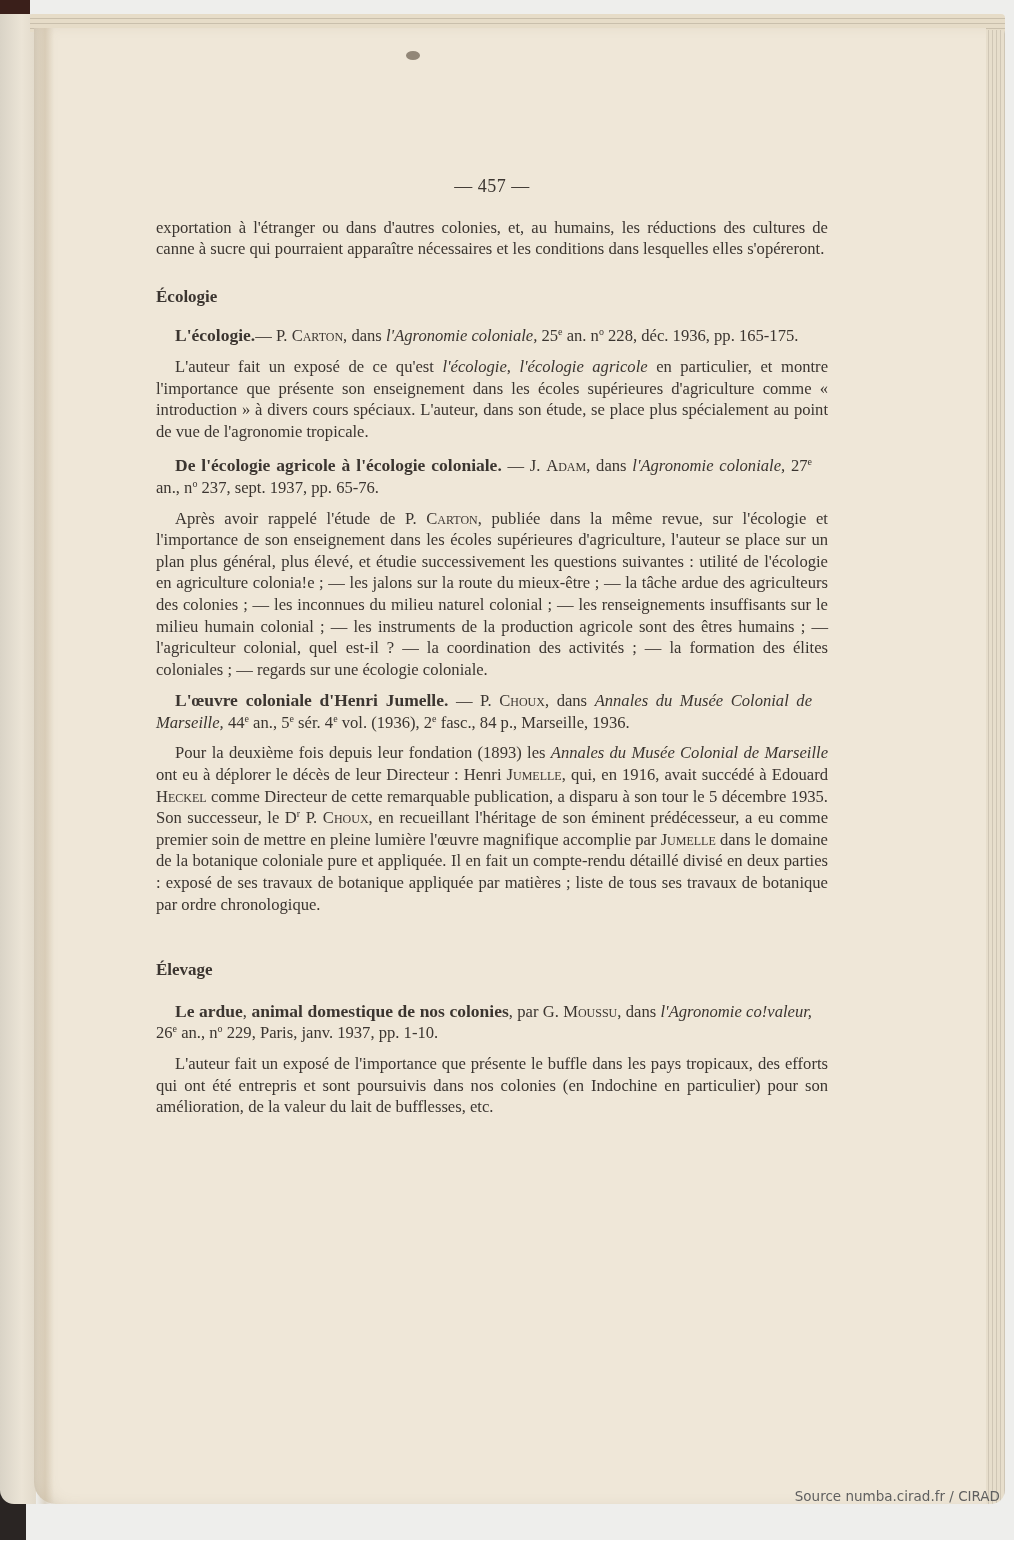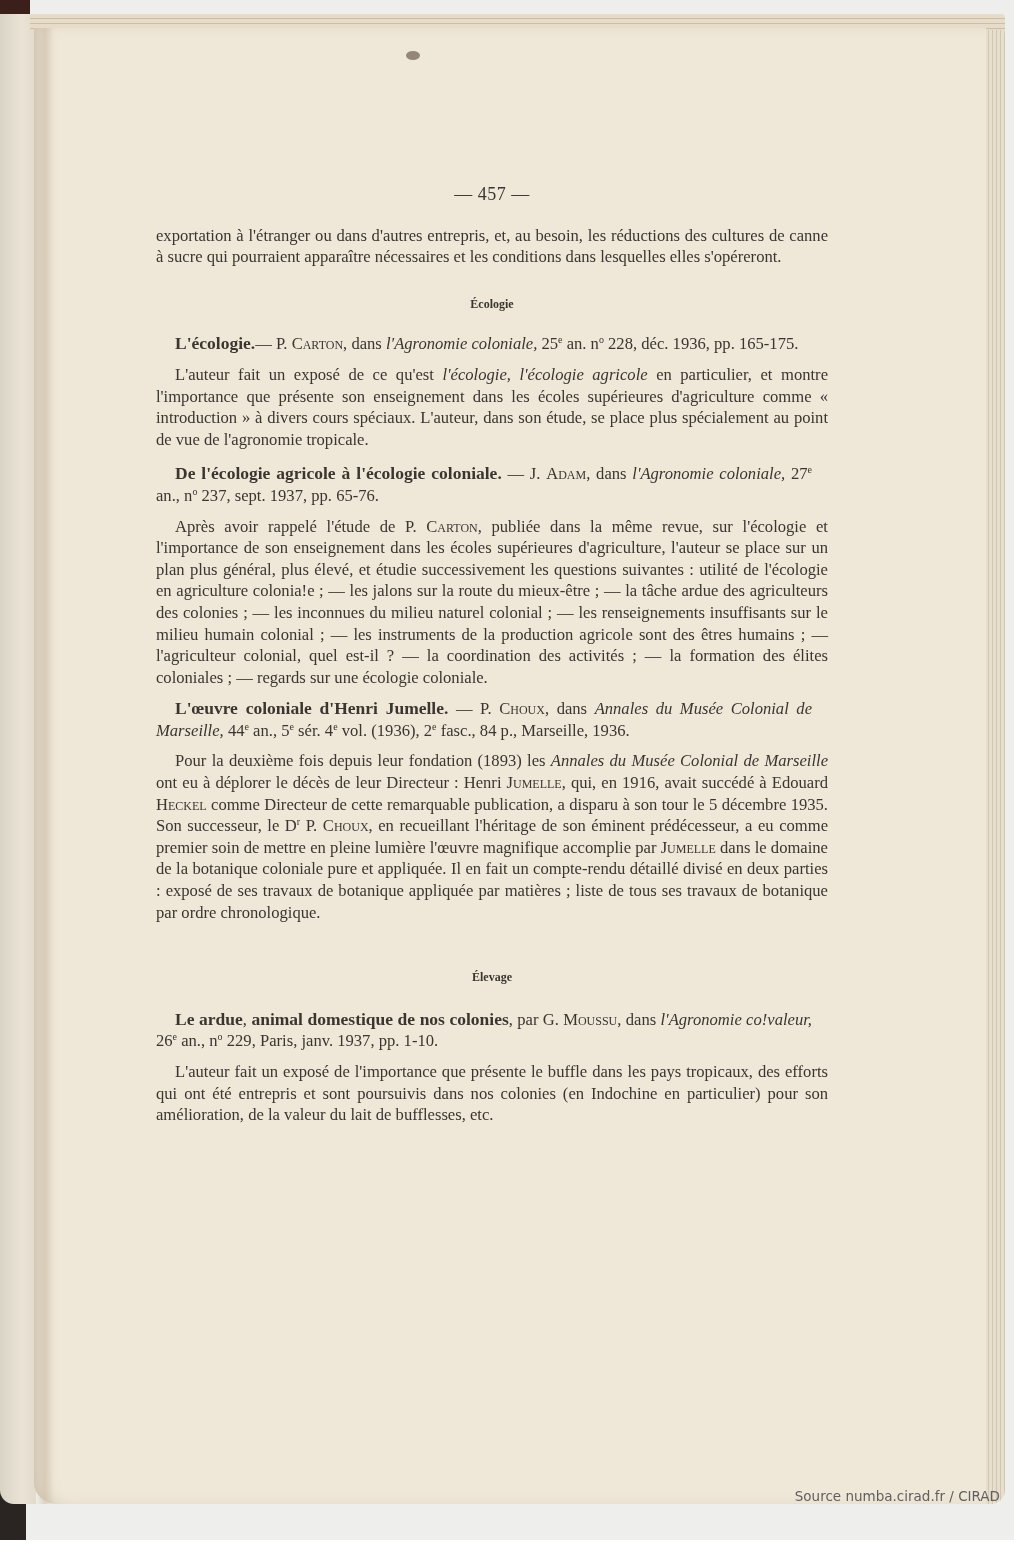--- a/index.html
+++ b/index.html
@@ -42,32 +42,32 @@
     }
     .gutter-fold {
       position: absolute; left: 36px; top: 28px; width: 18px; height: 1476px;
       background: linear-gradient(90deg, rgba(200,185,160,0.0), rgba(205,190,165,0.55), rgba(235,225,210,0));
     }
     .smudge {
       position: absolute; left: 406px; top: 51px; width: 14px; height: 9px;
       border-radius: 50%; background: #7b6f60; opacity: 0.8;
     }
     .content {
-      position: absolute; left: 156px; top: 184px; width: 672px;
+      position: absolute; left: 156px; top: 176px; width: 672px;
       color: #3b3530;
       font-size: 16.6px; line-height: 21.6px;
       text-align: justify;
     }
     .page-number {
       text-align: center; font-size: 18px; margin: 0 0 19px 0; letter-spacing: 0.5px;
     }
     .para { margin: 0; text-indent: 19px; }
     .para.noindent { text-indent: 0; }
     .section-title {
-      text-align: center; font-weight: bold; font-size: 12px;
+      font-weight: bold; font-size: 17px;
       margin: 26px 0 18px 0;
     }
     .entry-head { margin: 0 16px 9px 0; text-indent: 19px; }
     .entry-head .title { font-weight: bold; font-size: 17.5px; }
     .sc { font-variant: small-caps; }
     .it { font-style: italic; }
     sup { font-size: 10px; line-height: 0; vertical-align: 6px; }
     .gap-before-section { height: 10px; }
     .source-credit {
       position: absolute; right: 14px; top: 1488px;
@@ -84,21 +84,21 @@
 <div class="page-stack-top"></div>
 <div class="page-stack-right"></div>
 <div class="page"></div>
 <div class="gutter-fold"></div>
 <div class="smudge"></div>
 
 <div class="content">
 
   <div class="page-number">— 457 —</div>
 
-  <p class="para noindent">exportation à l'étranger ou dans d'autres entrepris, et, au besoin, les réductions des cultures de canne à sucre qui pourraient apparaître nécessaires et les conditions dans lesquelles elles s'opéreront.</p>
+  <p class="para noindent">exportation à l'étranger ou dans d'autres colonies, et, au humains, les réductions des cultures de canne à sucre qui pourraient apparaître nécessaires et les conditions dans lesquelles elles s'opéreront.</p>
 
   <div class="section-title">Écologie</div>
 
   <p class="entry-head">
     <span class="title">L'écologie.</span><span>— </span><span>P. </span><span class="sc">Carton</span><span>, dans </span><span class="it">l'Agronomie coloniale,</span><span> 25</span><sup>e</sup><span> an. n</span><sup>o</sup><span> 228, déc. 1936, pp. 165-175.</span>
   </p>
   <p class="para"><span>L'auteur fait un exposé de ce qu'est </span><span class="it">l'écologie, l'écologie agricole</span><span> en particulier, et montre l'importance que présente son enseignement dans les écoles supérieures d'agriculture comme « introduction » à divers cours spéciaux. L'auteur, dans son étude, se place plus spécialement au point de vue de l'agronomie tropicale.</span></p>
 
   <div style="height:13px"></div>
   <p class="entry-head">

